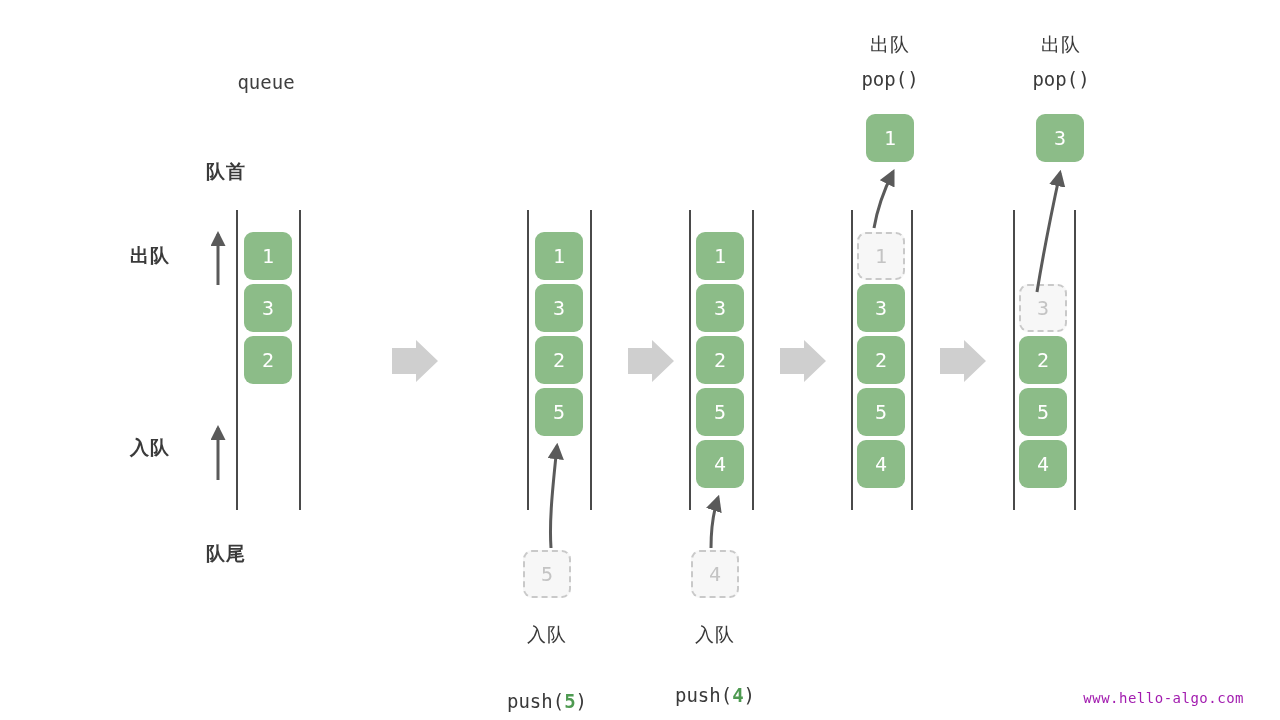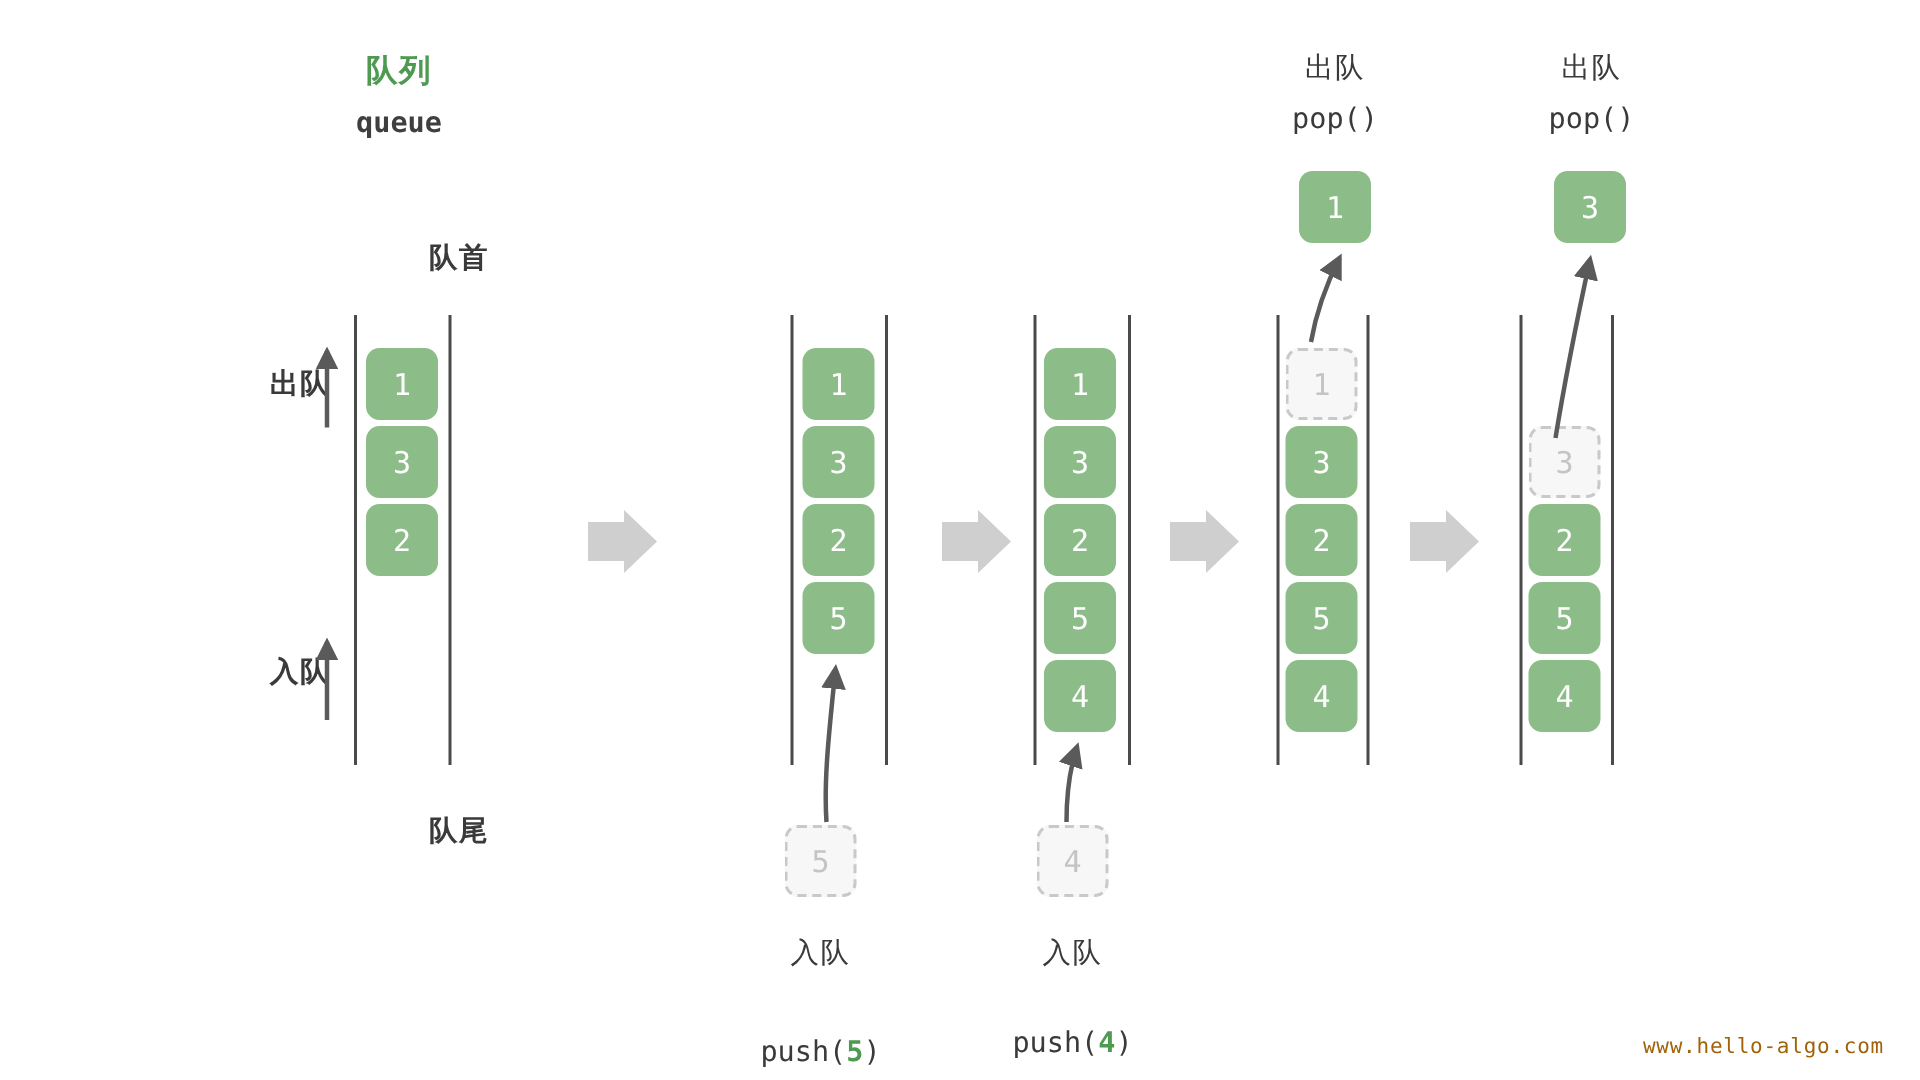--- a/index.html
+++ b/index.html
@@ -39,21 +39,21 @@
     font-size: 19px;
     font-family: "DejaVu Sans Mono", "Liberation Mono", monospace;
     color: #3f3f3f;
     text-align: center;
     white-space: nowrap;
   }
   .side-label {
     font-size: 19px;
     font-weight: bold;
     color: #3a3a3a;
-    text-align: right;
+    text-align: left;
     white-space: nowrap;
     letter-spacing: 1px;
   }
   .op-label-cn {
     font-size: 19px;
     color: #3a3a3a;
     text-align: center;
     white-space: nowrap;
     letter-spacing: 1px;
   }
@@ -90,44 +90,43 @@
   }
   .cell.ghost {
     background: #f7f7f7;
     border: 2px dashed #c9c9c9;
     color: #c4c4c4;
   }
 
   
   .watermark {
     position: absolute;
-    right: 24px;
+    right: 36px;
     bottom: 14px;
     font-size: 14px;
     font-family: "DejaVu Sans Mono", "Liberation Mono", monospace;
-    color: #a16207;
+    color: #a21caf;
     letter-spacing: 0.5px;
     white-space: nowrap;
   }
 
   svg.overlay {
     position: absolute;
     left: 0; top: 0;
     width: 1280px;
     height: 720px;
     pointer-events: none;
   }
 </style>
 </head>
 <body>
 
 <div class="stage">
 
-  <div class="abs title-cn" style="left:186px; top:33px; width:160px;">队列</div>
-  <div class="abs title-en" style="left:186px; top:71px; width:160px;font-weight:bold;">queue</div>
+  <div class="abs title-en" style="left:186px; top:71px; width:160px;">queue</div>
 
   <div class="abs side-label" style="left:206px; top:159px; width:120px;">队首</div>
   <div class="abs side-label" style="left:206px; top:541px; width:120px;font-family:Liberation Serif, serif;">队尾</div>
 
   <div class="abs side-label" style="left:130px; top:243px; width:90px;">出队</div>
   <div class="abs side-label" style="left:130px; top:435px; width:90px;">入队</div>
 
   <div class="rail" style="left:236px; top:210px; height:300px;"></div>
   <div class="rail" style="left:299px; top:210px; height:300px;"></div>
 

